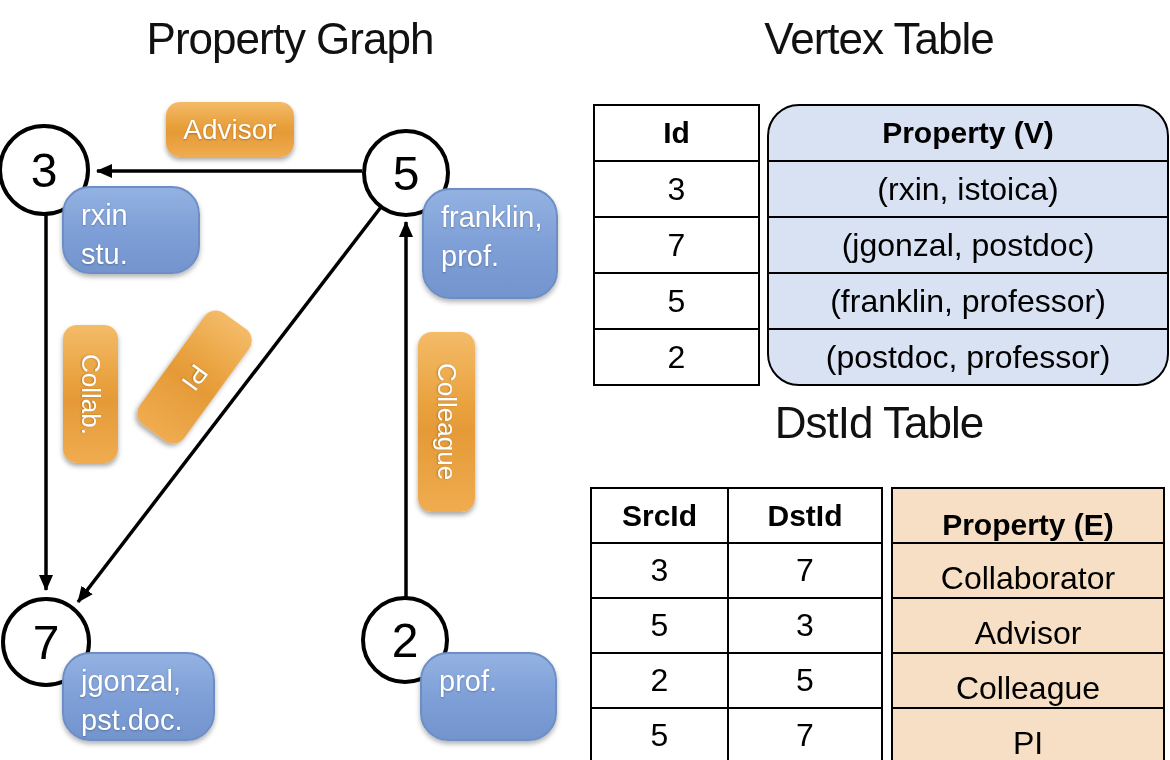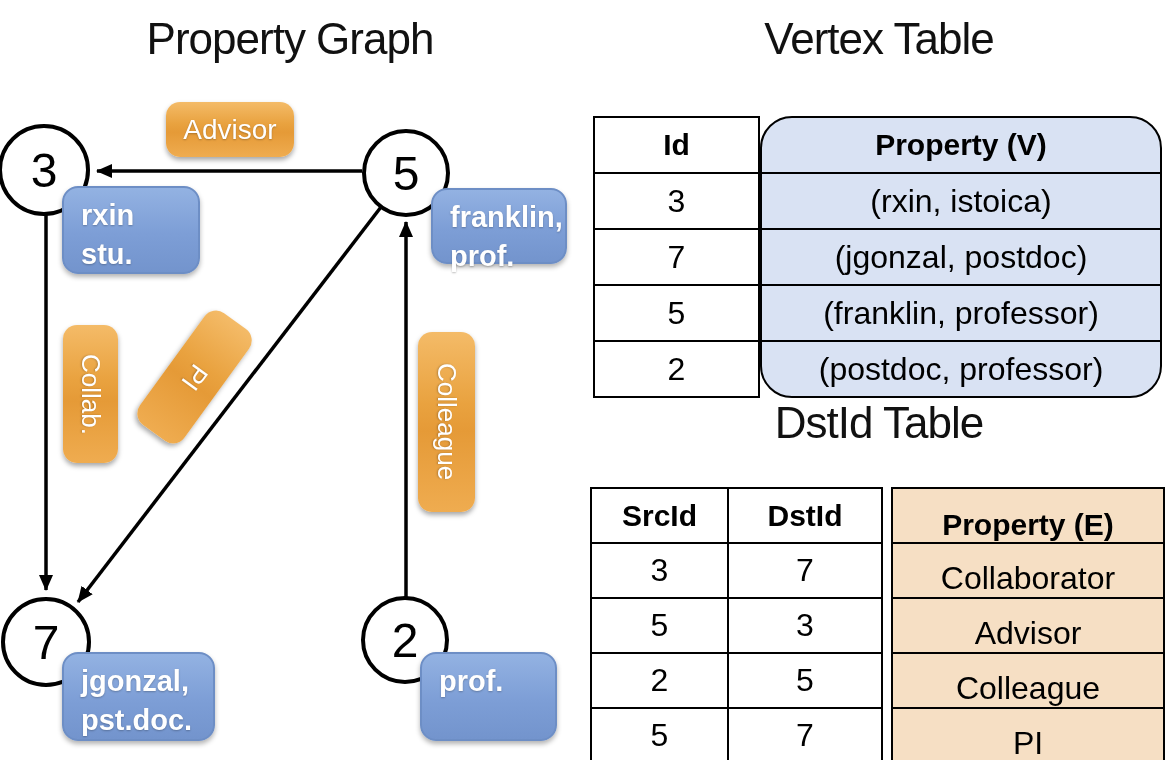--- a/index.html
+++ b/index.html
@@ -43,35 +43,35 @@
     font-size:28px; box-sizing:border-box;
   }
   .vtext { writing-mode:vertical-rl; }
   #advisor   { left:166px; top:102px; width:128px; height:55px; }
   #collab    { left:63px;  top:325px; width:55px;  height:138px; font-size:26px; }
   #pi        { left:167px; top:308px; width:55px;  height:138px; transform:rotate(36deg); font-size:26px; }
   #colleague { left:418px; top:332px; width:57px;  height:180px; font-size:26px; }
 
   
   .bbox {
-    position:absolute; border-radius:16px; color:#fff;
+    position:absolute; border-radius:28px; color:#fff;
     background:linear-gradient(180deg,#93b2e2 0%,#7d9ed6 55%,#7394cd 100%);
     border:2px solid #6d8ec5; box-sizing:border-box;
     box-shadow:0 3px 5px rgba(0,0,0,0.30);
     text-shadow:0 1px 2px rgba(0,0,0,0.25);
-    font-size:29px; line-height:1.35; padding:8px 16px 8px 17px;font-weight:bold;
+    font-size:29px; line-height:1.35; padding:8px 16px 8px 17px;
   }
   #rxin     { left:62px;  top:186px; width:138px; height:88px; }
-  #franklin { left:422px; top:188px; width:136px; height:76px;margin-left:9px; }
+  #franklin { left:422px; top:188px; width:136px; height:111px; }
   #jgonzal  { left:62px;  top:652px; width:153px; height:89px; }
   #istoica  { left:420px; top:652px; width:137px; height:89px; }
 
   
   .table-wrap { position:absolute; display:flex; }
-  #vtable { left:593px; top:116px; }
+  #vtable { left:593px; top:104px; gap:7px; }
   #etable { left:590px; top:487px; gap:8px; }
   .tcol { border:2px solid #000; box-sizing:border-box; background:#fff; }
   .trow {
     display:flex; align-items:center; justify-content:center;
     height:54px; font-size:32px; color:#000; border-top:2px solid #000;
   }
   .trow.first { border-top:none; font-weight:bold; font-size:30px; }
   #etable .trow { height:53px;align-items:flex-end; }
 
   .col-id    { width:167px; }

